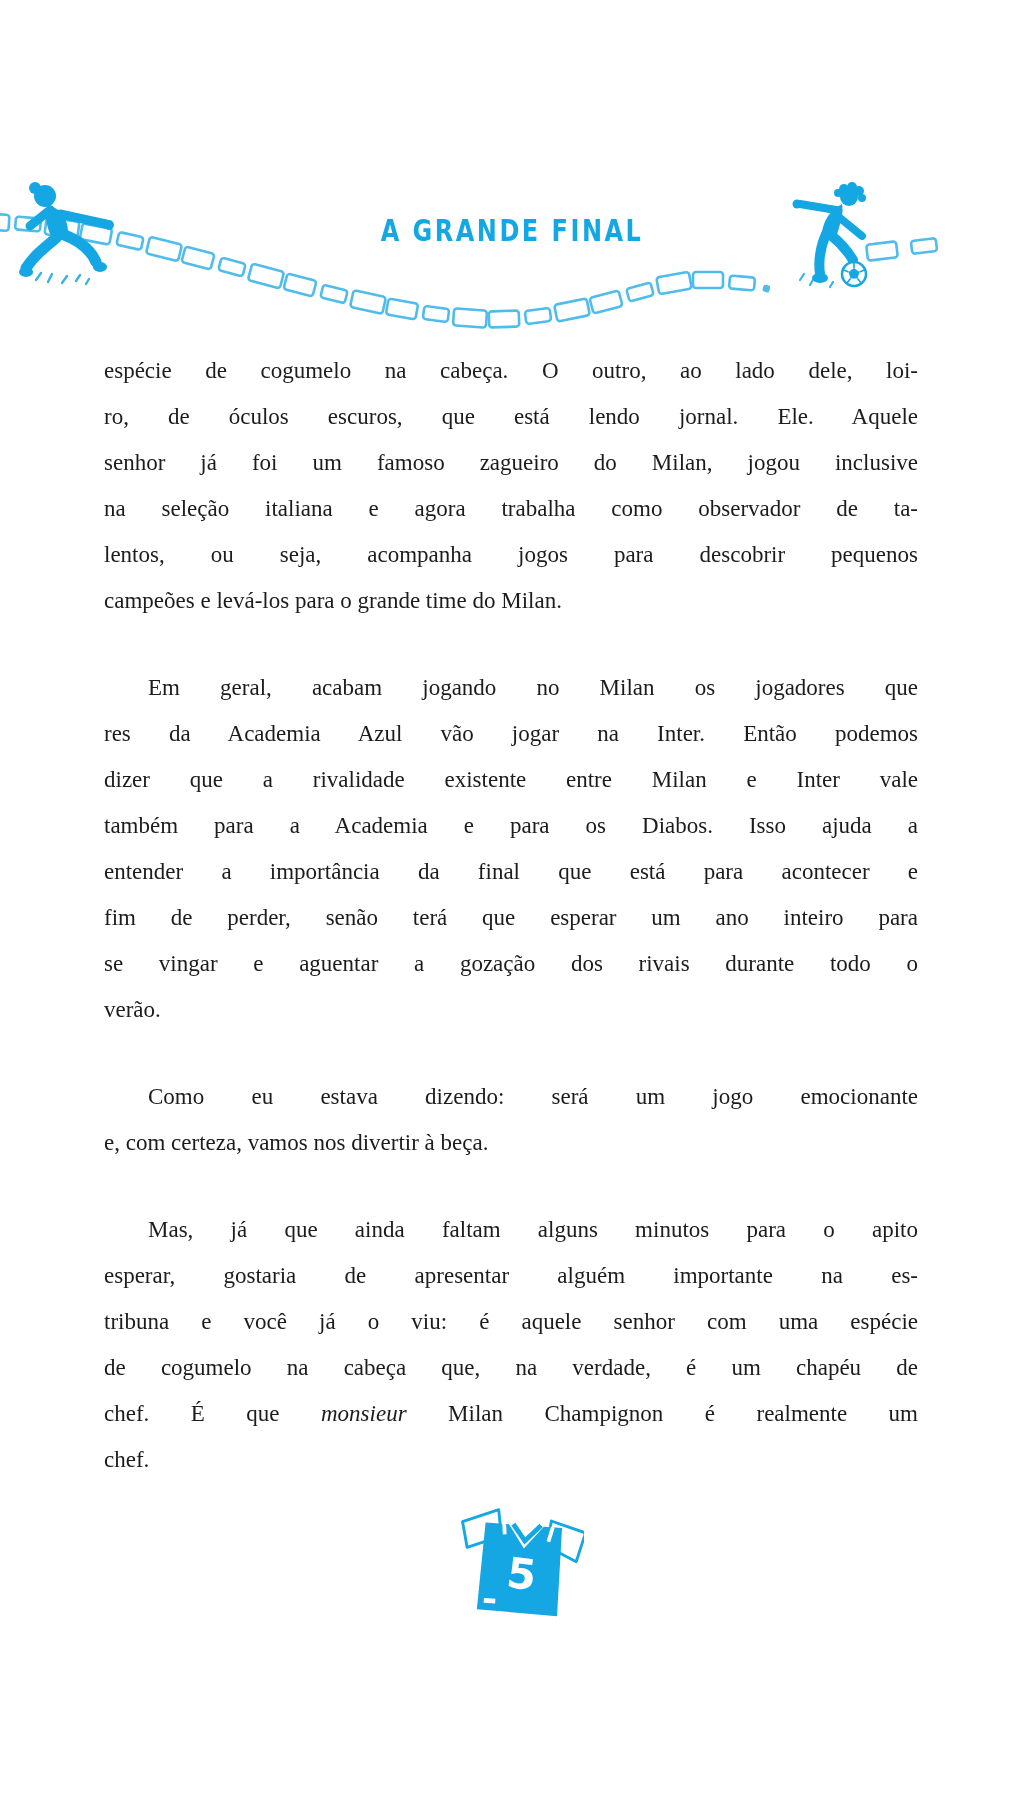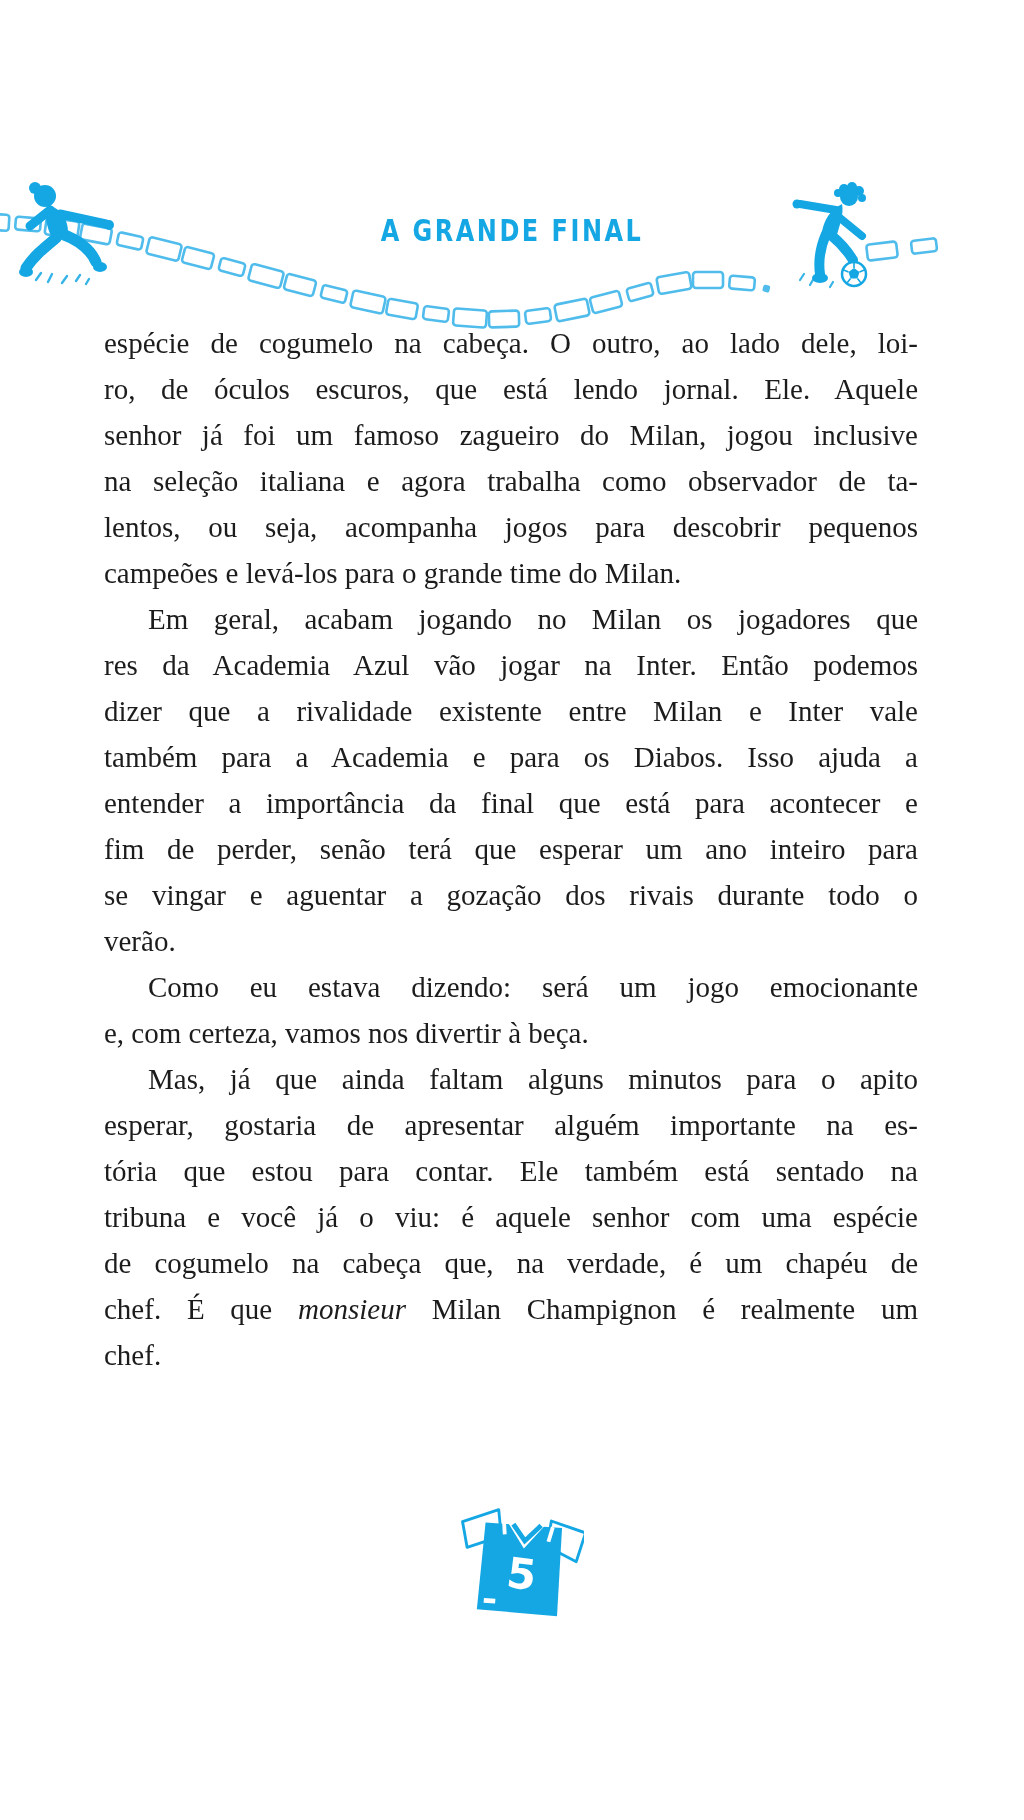--- a/index.html
+++ b/index.html
@@ -18,26 +18,26 @@
     text-align:center;
     font-family:"DejaVu Sans", sans-serif;
     font-weight:bold;font-size:24px;letter-spacing:2.5px;
     color:var(--accent);
     transform:scaleY(1.22);transform-origin:center top;
   }
   .header-art{position:absolute;left:0;top:0;pointer-events:none;}
   #trail-svg rect{fill:none;stroke:var(--trail);stroke-width:2.6;}
   
   .page-text{
-    position:absolute;left:104px;top:320px;width:814px;
-    color:var(--ink);font-size:29px;line-height:46px;
+    position:absolute;left:104px;top:348px;width:814px;
+    color:var(--ink);font-size:23px;line-height:46px;
   }
   .line{text-align:justify;text-align-last:justify;}
   .line.last{text-align:justify;text-align-last:left;}
-  .para.indent .line:first-child{text-indent:44px;}
+  .para.indent .line:first-child{text-indent:44px;margin-top:41px;}
   .line i{font-style:italic;}
   
   .page-footer{position:absolute;left:450px;top:1498px;width:134px;height:134px;}
   .jersey-number{
     font-family:"DejaVu Sans", sans-serif;font-weight:bold;font-size:44px;fill:#ffffff;
   }
 </style>
 </head>
 <body>
 
@@ -135,21 +135,20 @@
         <div class="line"><span>se vingar e aguentar a gozação dos rivais durante todo o</span></div>
         <div class="line last"><span>verão.</span></div>
       </div>
       <div class="para indent">
         <div class="line"><span>Como eu estava dizendo: será um jogo emocionante</span></div>
         <div class="line last"><span>e, com certeza, vamos nos divertir à beça.</span></div>
       </div>
       <div class="para indent">
         <div class="line"><span>Mas, já que ainda faltam alguns minutos para o apito</span></div>
         <div class="line"><span>esperar, gostaria de apresentar alguém importante na es-</span></div>
-        <div class="line"><span>tória que estou para contar. Ele também está sentado na</span></div>
         <div class="line"><span>tribuna e você já o viu: é aquele senhor com uma espécie</span></div>
         <div class="line"><span>de cogumelo na cabeça que, na verdade, é um chapéu de</span></div>
         <div class="line"><span>chef. É que </span><i>monsieur</i><span> Milan Champignon é realmente um</span></div>
         <div class="line last"><span>chef.</span></div>
       </div>
     </main>
 
   <svg class="page-footer" width="134" height="134" viewBox="0 0 140 140">
     <g transform="rotate(7 70 70)">
       <polygon points="8,32 44,15 50,42 16,58" fill="#ffffff" stroke="var(--accent)" stroke-width="3" stroke-linejoin="round"></polygon>

